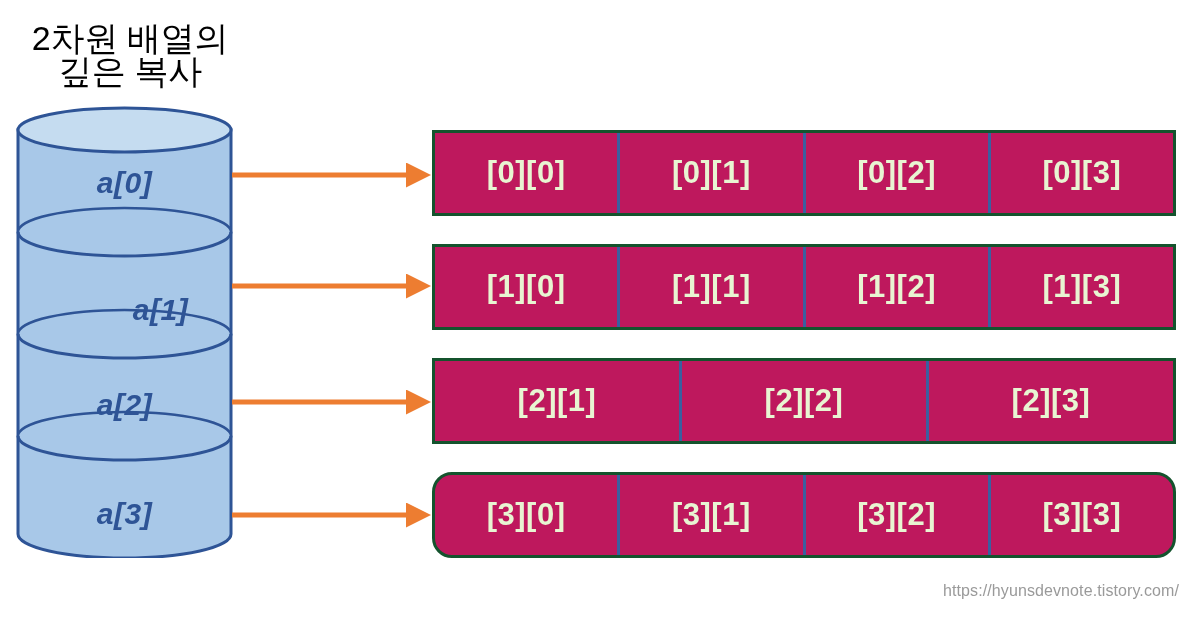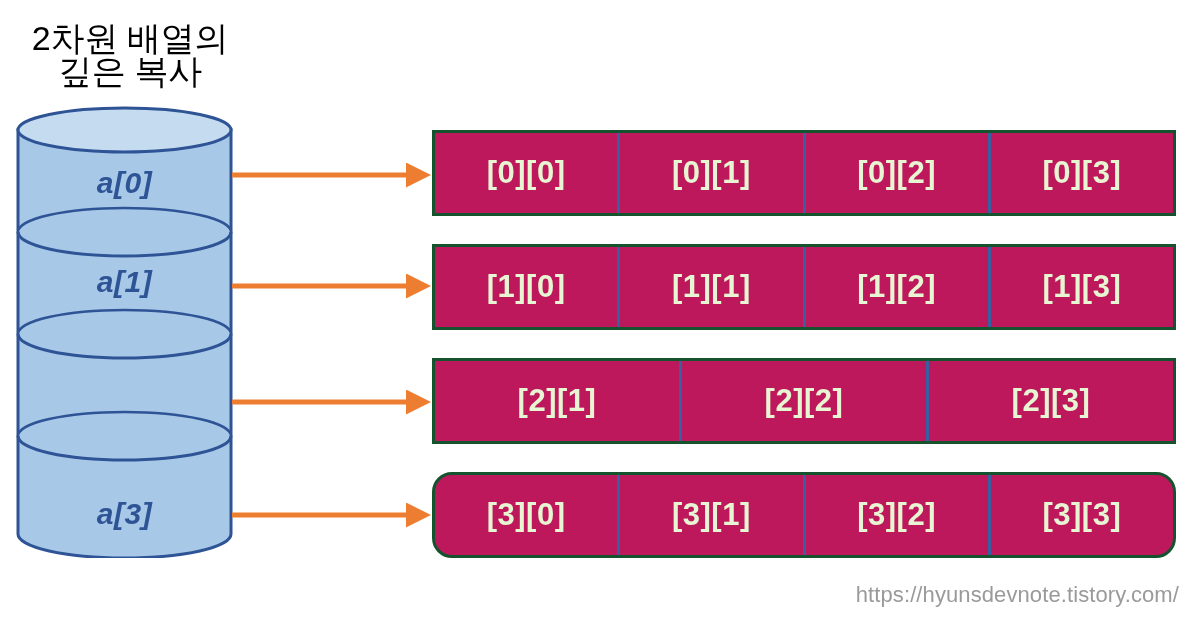--- a/index.html
+++ b/index.html
@@ -91,21 +91,21 @@
     letter-spacing: 0.5px;
   }
   .array-cell:last-child { border-right: none; }
 
   
   #source-url {
     position: absolute;
     right: 14px;
     top: 582px;
     color: #9A9A9A;
-    font-size: 22px;
+    font-size: 16px;
     letter-spacing: 0.1px;
     margin-left: 48px;
   }
 </style>
 </head>
 <body>
 
 <div id="diagram-title">2차원 배열의
 깊은 복사</div>
 
@@ -118,21 +118,22 @@
     <path d="M2,126 A106.5,24 0 0 1 215,126" fill="#A8C8E8" stroke="#2E5496" stroke-width="2.5"></path>
     <path d="M2,228 A106.5,24 0 0 0 215,228" fill="none" stroke="#2E5496" stroke-width="3"></path>
     <path d="M2,228 A106.5,24 0 0 1 215,228" fill="#A8C8E8" stroke="#2E5496" stroke-width="2.5"></path>
     <path d="M2,330 A106.5,24 0 0 0 215,330" fill="none" stroke="#2E5496" stroke-width="3"></path>
     <path d="M2,330 A106.5,24 0 0 1 215,330" fill="#A8C8E8" stroke="#2E5496" stroke-width="2.5"></path>
 
     <ellipse cx="108.5" cy="24" rx="106.5" ry="22" fill="#C5DCF0" stroke="#2E5496" stroke-width="3"></ellipse>
   </svg>
 
   <div class="cyl-label" style="top:60px;">a[0]</div>
-  <div class="cyl-label" style="top:159px;">a[1]</div>
+  <div class="cyl-label" style="top:187px;padding-left:36px;">a[1]</div>
+  <div class="cyl-label" style="top:282px;">a[2]</div>
   <div class="cyl-label" style="top:391px;">a[3]</div>
 </div>
 
 <svg id="arrows" viewBox="0 0 1193 630" xmlns="http://www.w3.org/2000/svg">
   <defs>
     <marker id="ahead" markerWidth="5" markerHeight="5" refX="3.6" refY="2.5" orient="auto" markerUnits="strokeWidth">
       <path d="M0,0 L5,2.5 L0,5 z" fill="#ED7D31"></path>
     </marker>
   </defs>
   <line x1="232" y1="175" x2="424" y2="175" stroke="#ED7D31" stroke-width="5" marker-end="url(#ahead)"></line>

